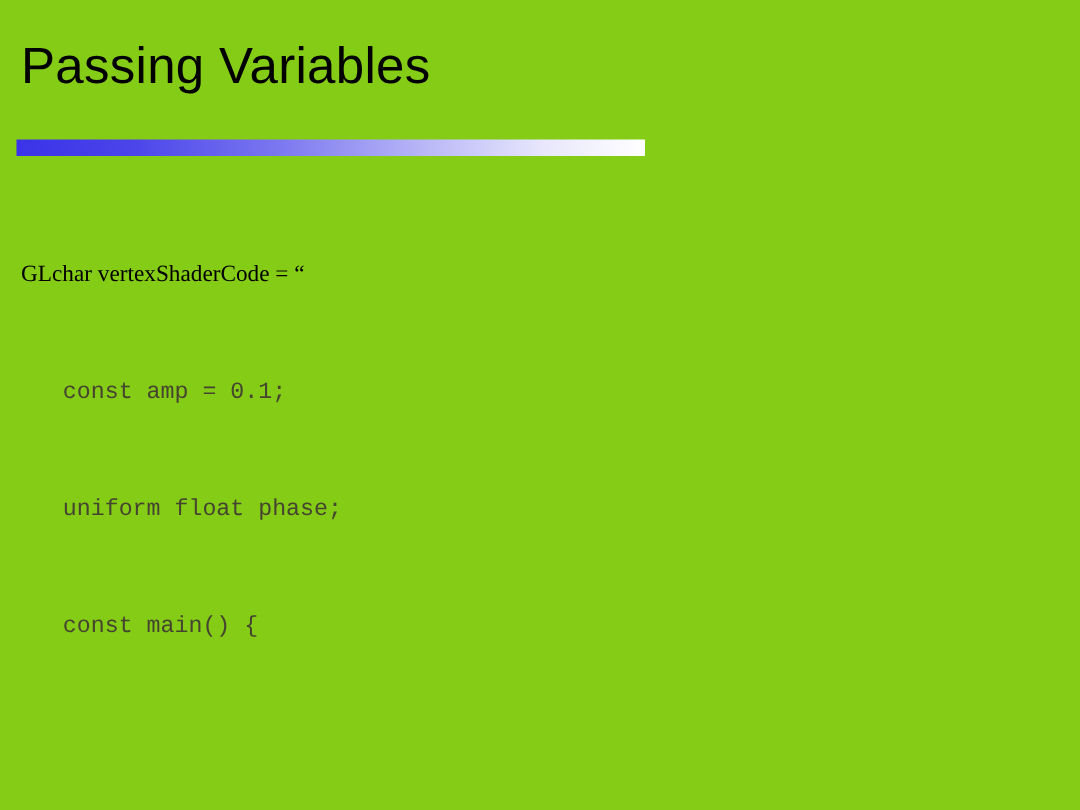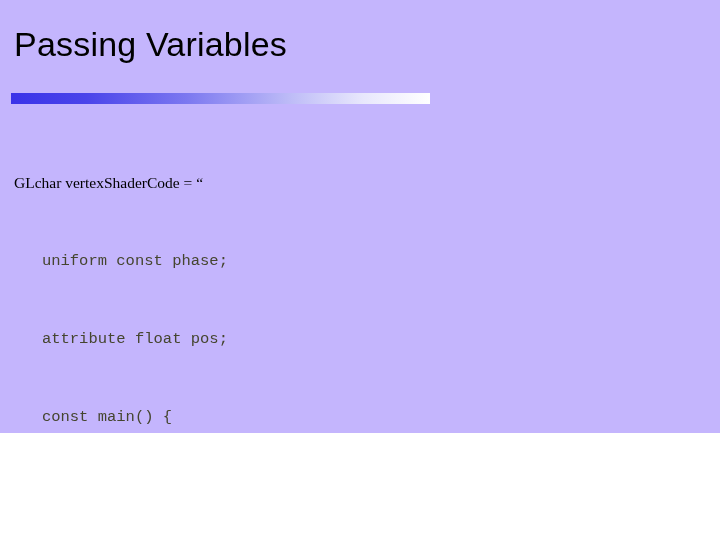--- a/index.html
+++ b/index.html
@@ -9,22 +9,22 @@
   body {
     width: 720px;
     height: 540px;
     background: #ffffff;
     font-family: "Liberation Sans", sans-serif;
     overflow: hidden;
   }
   .slide {
     position: relative;
     width: 720px;
-    height: 433px;
-    background: #c4b5fd;
+    height: 540px;
+    background: #84cc16;
   }
 
   
   .slide-title {
     position: absolute;
     left: 14px;
     top: 24px;
     font-family: "Liberation Sans", sans-serif;
     font-size: 34px;
     font-weight: 400;
@@ -71,22 +71,22 @@
 <div class="slide">
 
   <div class="slide-title">Passing Variables</div>
 
   <div class="title-rule"></div>
 
   <div class="code-area">
 
     <div class="code-block">
       <div class="code-line c-black">GLchar vertexShaderCode = “</div>
-      <div class="code-line c-olive">   uniform const phase;</div>
-      <div class="code-line c-olive">   attribute float pos;</div>
+      <div class="code-line c-olive">   const amp = 0.1;</div>
+      <div class="code-line c-olive">   uniform float phase;</div>
       <div class="code-line c-olive">   const main() {</div>
       
       
       
       
     </div>
 
   </div>
 </div>
 

